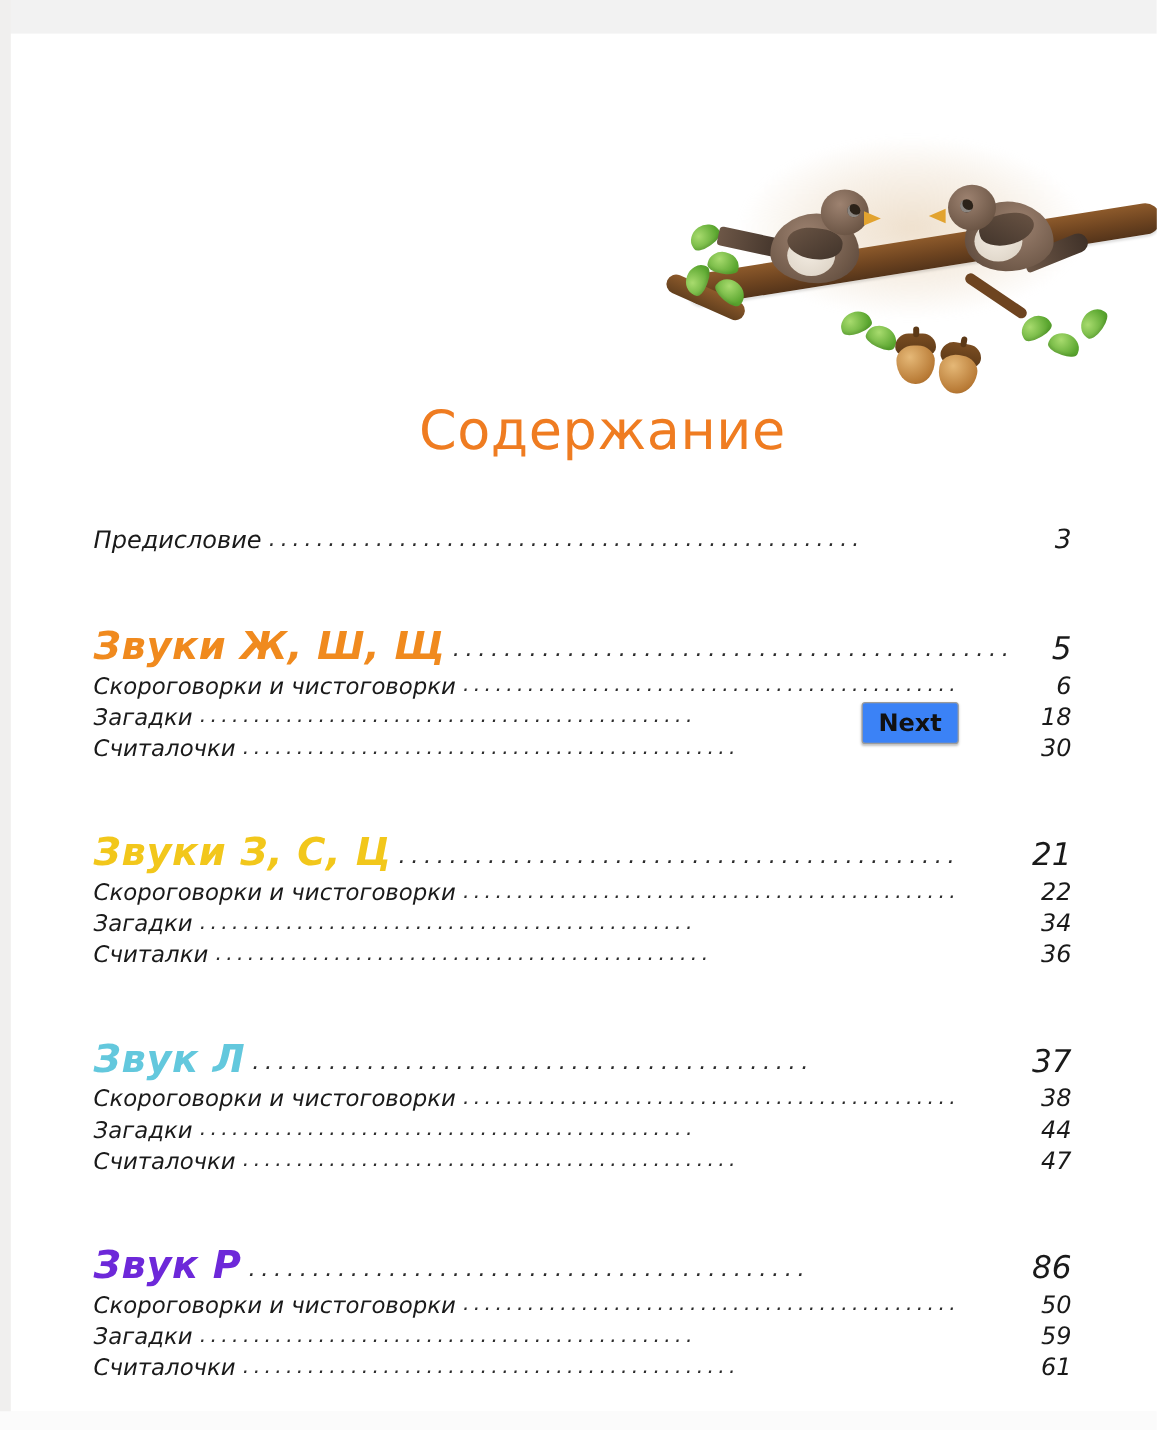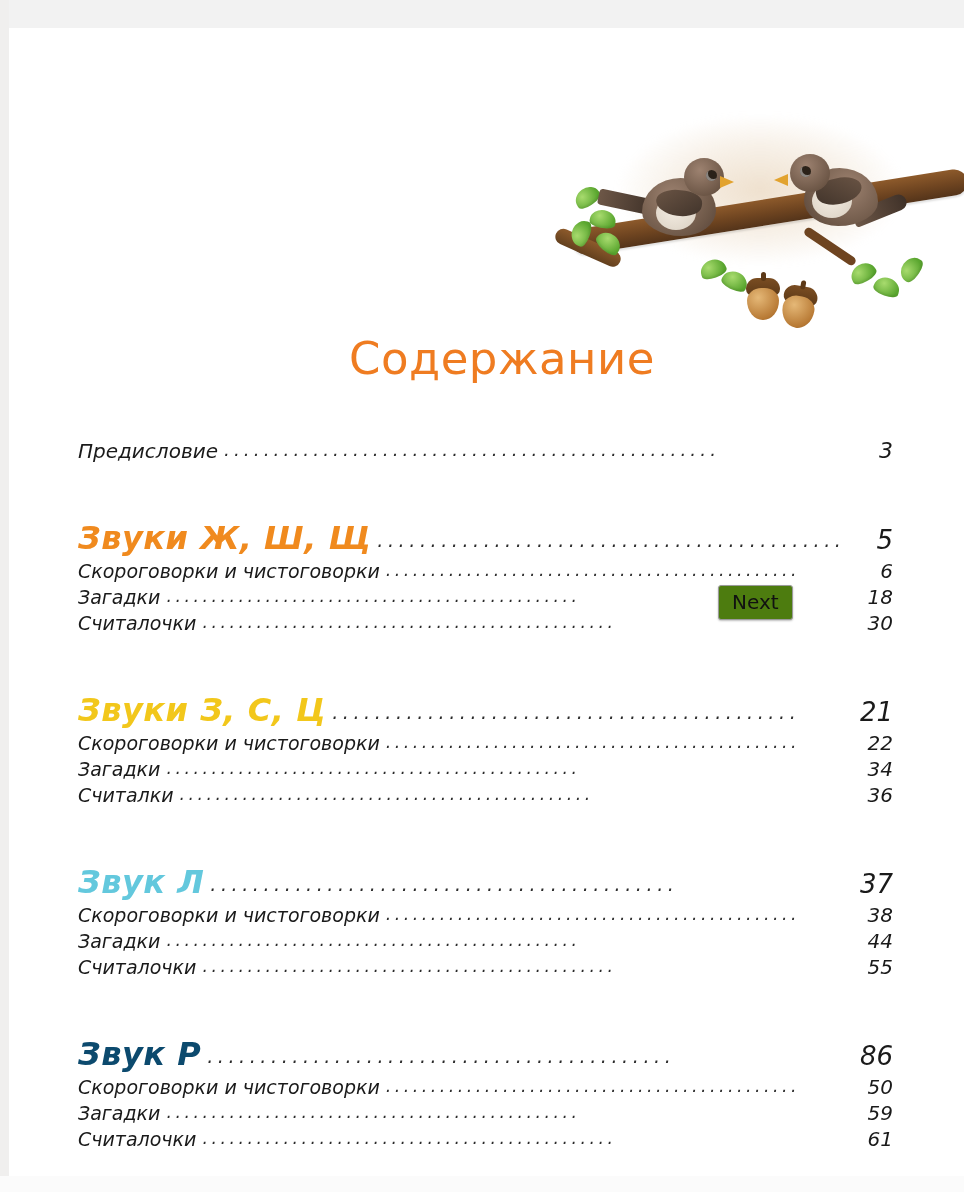--- a/index.html
+++ b/index.html
@@ -239,28 +239,29 @@
   .child-row .dots { letter-spacing: 3.6px; font-size: 17px; }
 
   .spacer-lg { height: 30px; }
 
   
   .next-btn {
     position: absolute;
     left: 718px;
     top: 585px;
     padding: 6px 13px 7px 13px;
-    background: #4d7c0f;
+    background: #3b82f6;
     border: 1px solid #9b9b9b;
     border-radius: 3px;
     font-size: 20px;
     color: #111;
     font-family: "DejaVu Sans", sans-serif;
     box-shadow: 0 1px 2px rgba(0,0,0,0.25);
     line-height: 1;
+    font-weight: bold;
   }
 </style>
 </head>
 <body>
 
 <div id="page">
 
   <div class="edge-top"></div>
   <div class="edge-left"></div>
   <div class="edge-bottom"></div>
@@ -392,29 +393,29 @@
         <span class="page">38</span>
       </div>
       <div class="row child-row">
         <span class="label">Загадки</span>
         <span class="dots">..............................................</span>
         <span class="page">44</span>
       </div>
       <div class="row child-row">
         <span class="label">Считалочки</span>
         <span class="dots">..............................................</span>
-        <span class="page">55</span>
+        <span class="page">47</span>
       </div>
     </div>
 
     <div class="spacer-lg"></div>
 
     <div class="group">
       <div class="row section-row">
-        <span class="label" style="color:#0c4a6e">Звук Р</span>
+        <span class="label" style="color:#6d28d9">Звук Р</span>
         <span class="dots">............................................</span>
         <span class="page">86</span>
       </div>
       <div class="row child-row">
         <span class="label">Скороговорки и чистоговорки</span>
         <span class="dots">..............................................</span>
         <span class="page">50</span>
       </div>
       <div class="row child-row">
         <span class="label">Загадки</span>

